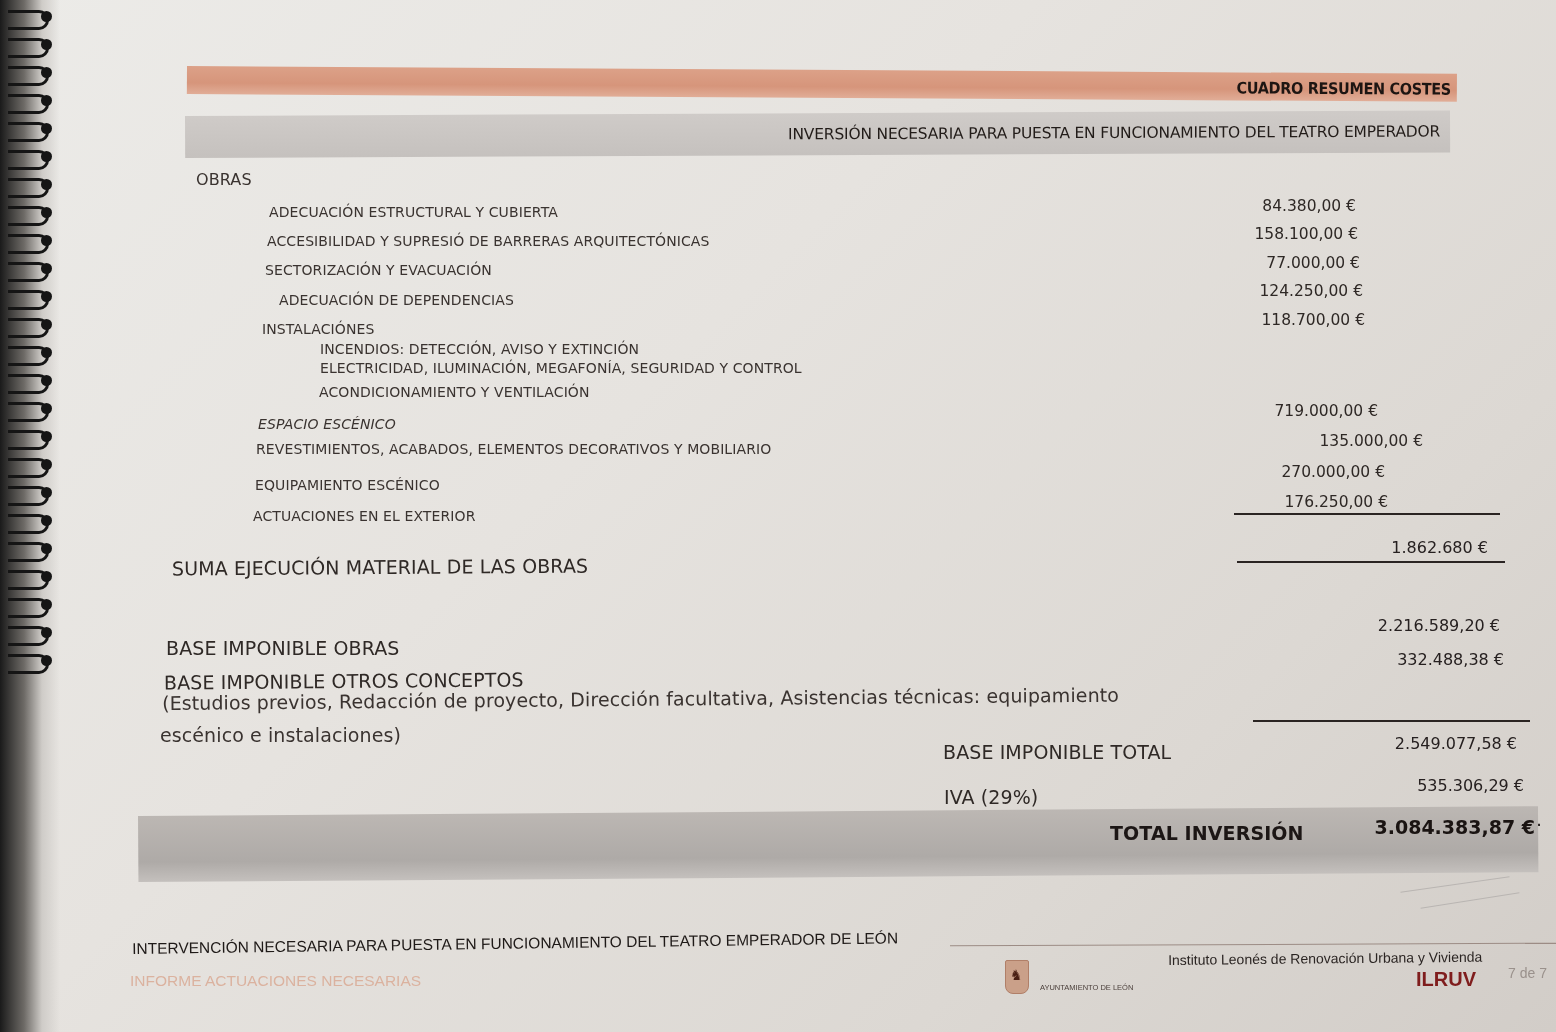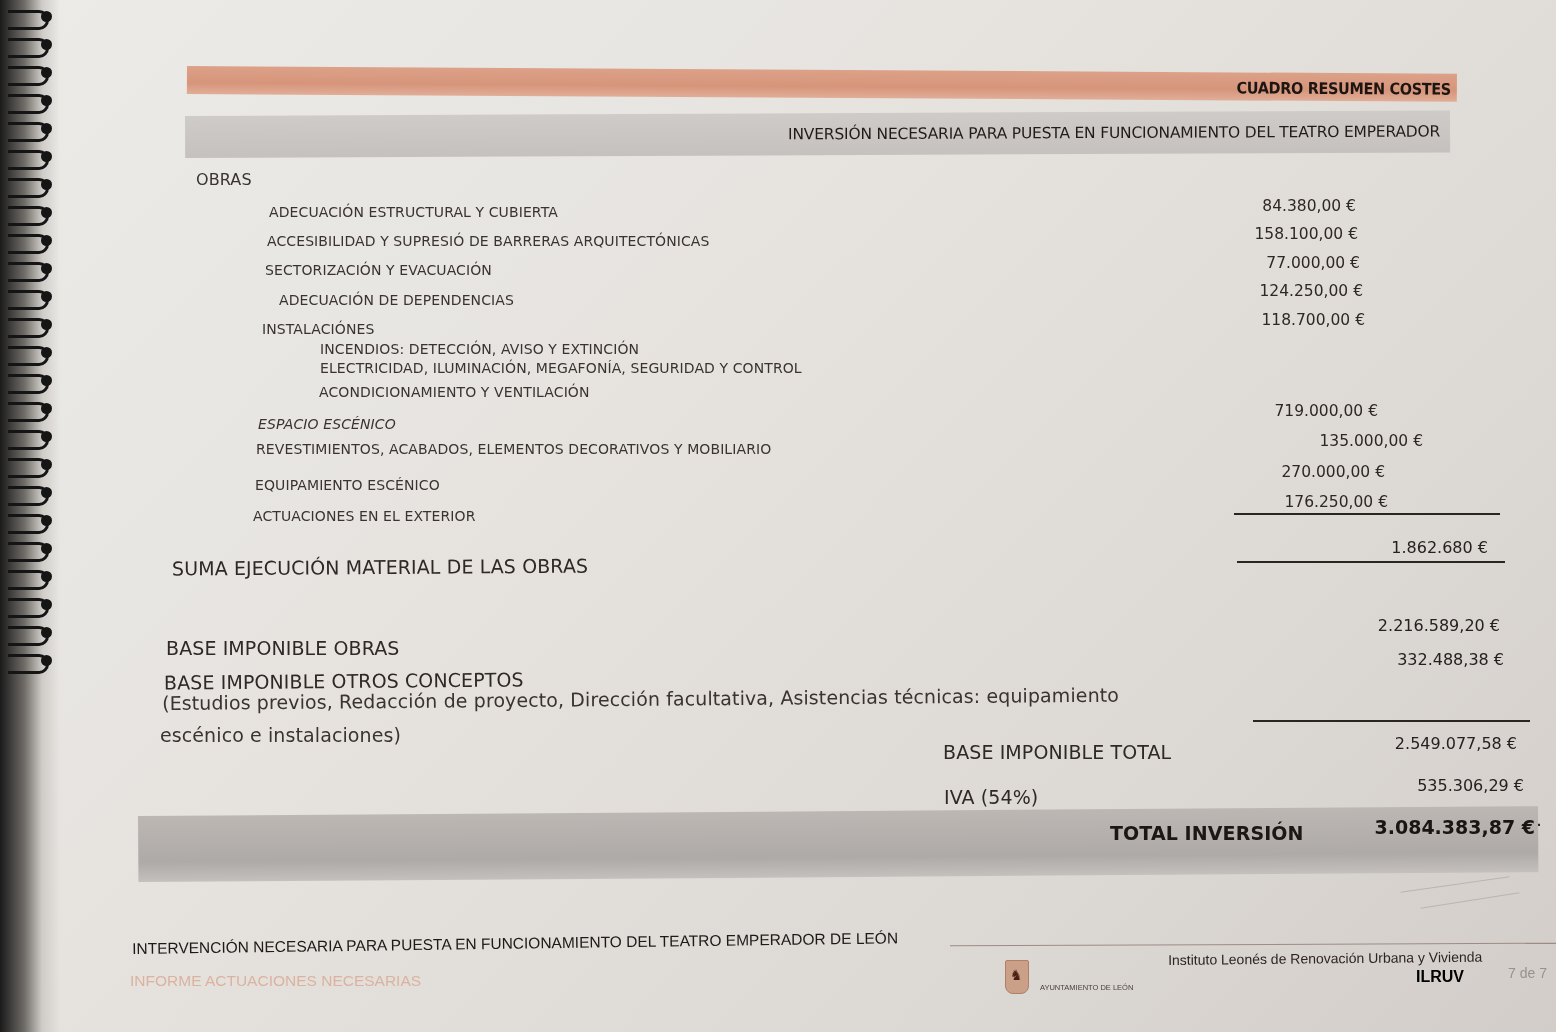--- a/index.html
+++ b/index.html
@@ -119,35 +119,35 @@
 <div class="abs lbl lbl-lg" style="left:164px; top:670px; transform:rotate(-0.5deg);">BASE IMPONIBLE OTROS CONCEPTOS</div>
 <div class="abs amt-lg" style="left:1304px; top:650px;">332.488,38 €</div>
 <div class="abs lbl" style="left:162px; top:692px; font-size:19px; transform:rotate(-0.5deg); transform-origin:left top;">(Estudios previos, Redacción de proyecto, Dirección facultativa, Asistencias técnicas: equipamiento</div>
 <div class="abs lbl" style="left:160px; top:724px; font-size:19px;">escénico e instalaciones)</div>
 
 <div class="rule" style="left:1253px; top:720px; width:277px;"></div>
 
 <div class="abs lbl lbl-lg" style="left:943px; top:741px;">BASE IMPONIBLE TOTAL</div>
 <div class="abs amt-lg" style="left:1317px; top:734px;">2.549.077,58 €</div>
 
-<div class="abs lbl lbl-lg" style="left:944px; top:786px;">IVA (54%)</div>
+<div class="abs lbl lbl-lg" style="left:944px; top:786px;">IVA (29%)</div>
 <div class="abs amt-lg" style="left:1324px; top:776px;">535.306,29 €</div>
 
 <div class="rule" style="left:142px; top:834px; width:1398px; transform:rotate(-0.42deg); transform-origin:left top;"></div>
 <div class="total-band"></div>
 <div class="abs lbl bold" style="left:1110px; top:822px; font-size:19px; color:#1c1615;">TOTAL INVERSIÓN</div>
 <div class="abs bold" style="left:1330px; top:816px; font-size:19px; color:#1a1412; text-align:right; width:205px;">3.084.383,87 €</div>
 
 <div class="scribble" style="left:1400px; top:884px; width:110px; transform:rotate(-8deg);"></div>
 <div class="scribble" style="left:1420px; top:900px; width:100px; transform:rotate(-9deg);"></div>
 
 <div class="abs foot1" style="left:132px; top:940px; transform:rotate(-0.8deg); transform-origin:left top;">INTERVENCIÓN NECESARIA PARA PUESTA EN FUNCIONAMIENTO DEL TEATRO EMPERADOR DE LEÓN</div>
 <div class="abs foot2" style="left:130px; top:972px;">INFORME ACTUACIONES NECESARIAS</div>
 <div class="rule" style="left:950px; top:944px; width:606px; background:#9c8c85; height:1px; transform:rotate(-0.25deg);"></div>
 
 <div class="crest">
     <span>♞</span>
   </div>
 <div class="abs" style="left:1040px; top:983px; font-size:7.5px; color:#4a3f3a; font-family:Liberation Sans, sans-serif;">AYUNTAMIENTO DE LEÓN</div>
 
 <div class="abs foot-sm" style="left:1168px; top:952px; transform:rotate(-0.6deg); transform-origin:left top;">Instituto Leonés de Renovación Urbana y Vivienda</div>
-<div class="abs bold" style="left:1416px; top:968px; font-size:16px; color:#000000; font-family:'Liberation Sans',sans-serif;">ILRUV</div>
+<div class="abs bold" style="left:1416px; top:968px; font-size:20px; color:#7f1d1d; font-family:'Liberation Sans',sans-serif;">ILRUV</div>
 <div class="abs" style="left:1508px; top:965px; font-size:14px; color:#9a918c; font-family:'Liberation Sans',sans-serif;">7 de 7</div>
 
 </body></html>

